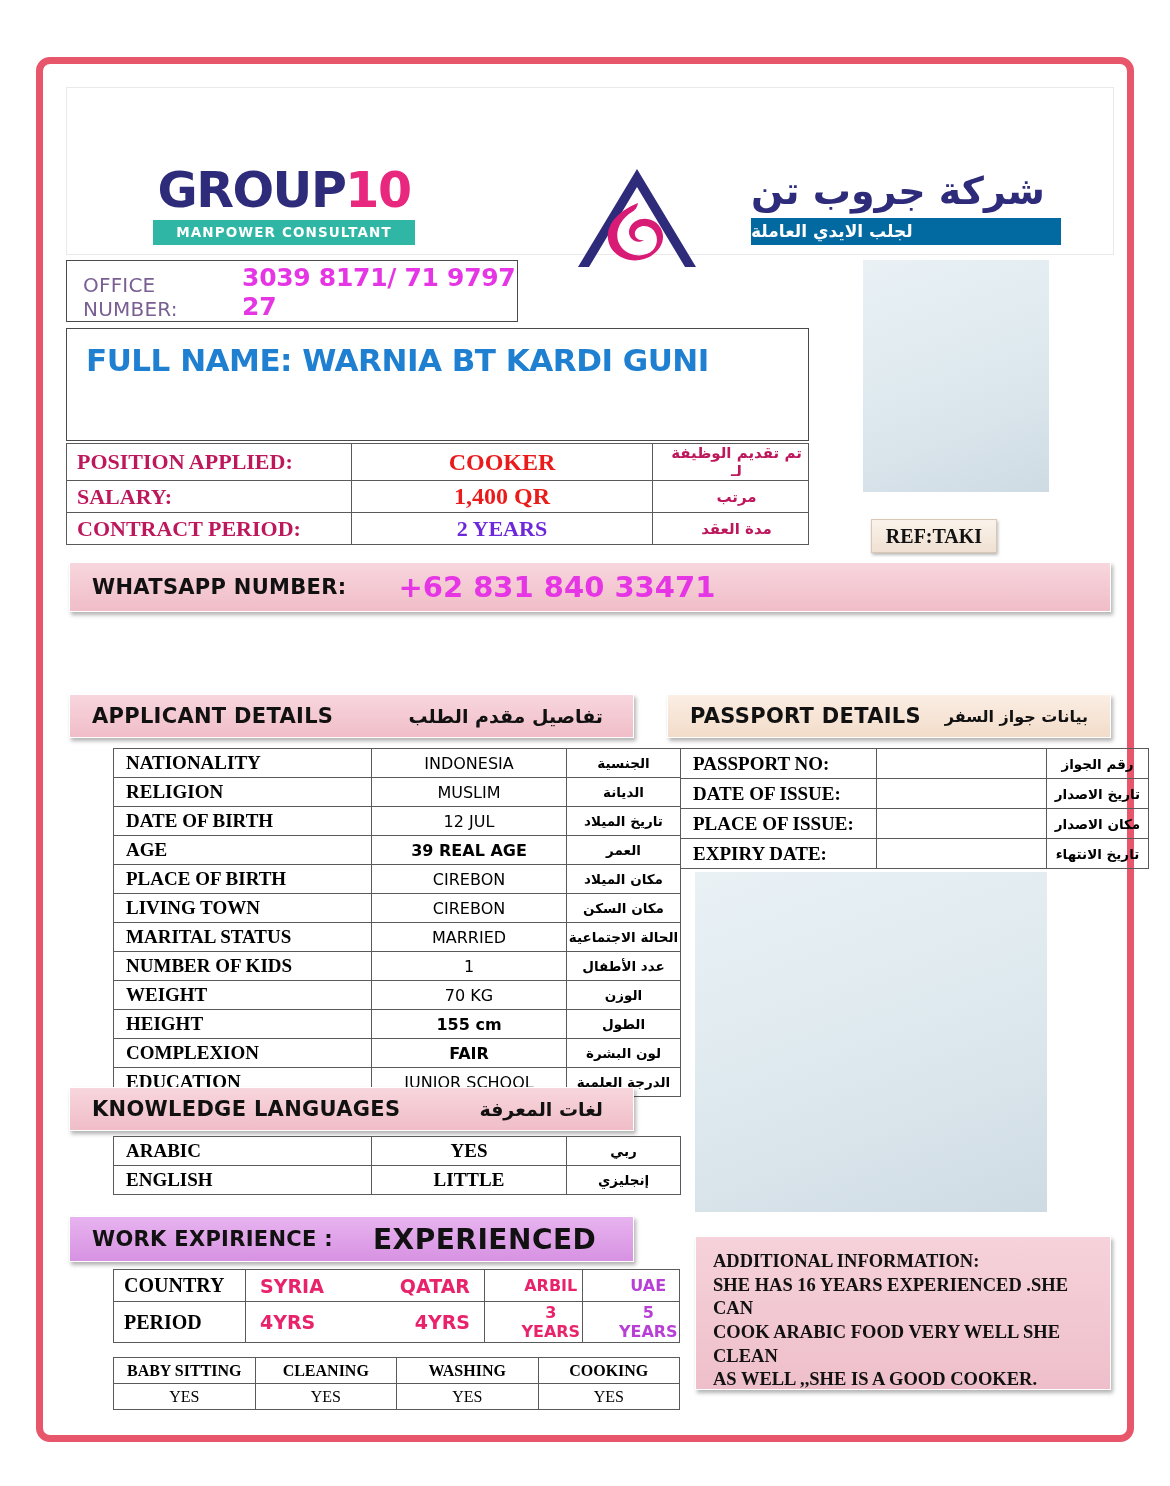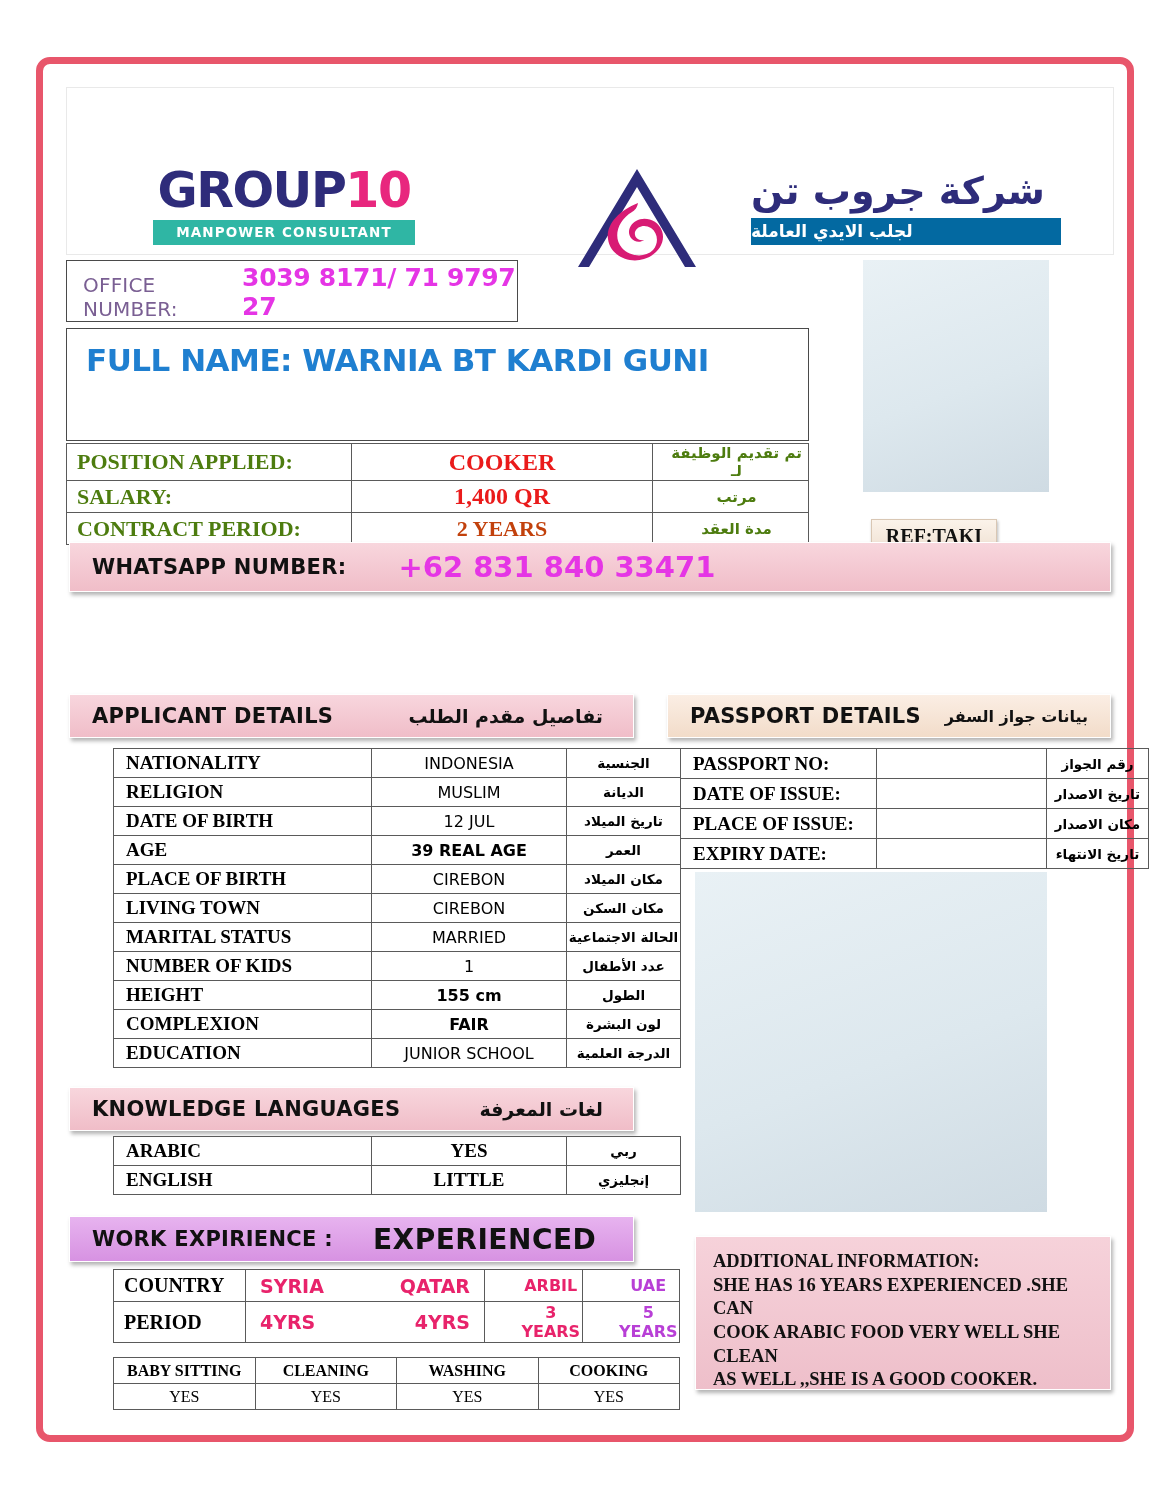--- a/index.html
+++ b/index.html
@@ -168,32 +168,32 @@
     border-collapse: collapse;
     table-layout: fixed;
   }
   .pos-table td {
     border: 1.3px solid #5a5a5a;
     height: 31px;
     padding: 0 0 0 10px;
     font-family: "Liberation Serif", serif;
     font-weight: bold;
     font-size: 22px;
-    color: #4d7c0f;
+    color: #be185d;
     vertical-align: middle;
   }
   .pos-table td.c-label { width: 274px; }
   .pos-table td.c-val {
     width: 300px;
     text-align: center;
     padding-left: 0;
     color: #ea1b1b;
     font-size: 24px;
   }
-  .pos-table td.c-val.black { color: #c2410c; font-size: 22px; }
+  .pos-table td.c-val.black { color: #6d28d9; font-size: 22px; }
   .pos-table td.c-ar {
     text-align: center;
     padding-left: 12px;
     direction: rtl;
     font-family: "DejaVu Sans", sans-serif;
     font-size: 15px;
     font-weight: bold;
   }
 
   
@@ -268,21 +268,21 @@
     font-weight: bold;
     font-size: 19px;
     color: #111;
     direction: rtl;
     margin-left: 150px;
   }
   .pink { background: linear-gradient(#f8d6dd,#f0bdc8); }
   .beige { background: linear-gradient(#fbeee4,#f2dcc9); }
   .orchid { background: linear-gradient(#e7b3ef,#d792e2); }
 
-  .b-whatsapp { left: 26px; top: 478px; width: 1042px; height: 50px; }
+  .b-whatsapp { left: 26px; top: 498px; width: 1042px; height: 50px; }
   .b-phone    { left: 26px; top: 563px; width: 1042px; height: 50px; }
   .b-applicant{ left: 26px; top: 630px; width: 565px; height: 44px; }
   .b-passport { left: 624px; top: 630px; width: 444px; height: 44px; }
   .b-knowledge{ left: 26px; top: 1023px; width: 565px; height: 44px; }
   .b-work     { left: 26px; top: 1152px; width: 565px; height: 46px; }
 
   .b-applicant .b-ar, .b-knowledge .b-ar { margin-left: auto; margin-right: 30px; }
   .b-passport .b-ar { margin-left: auto; margin-right: 22px; font-size: 16px; }
   .b-phone .b-ar { margin-left: 170px; }
   .b-work .b-val {
@@ -556,20 +556,25 @@
     </tr>
     <tr>
       <td class="k">MARITAL STATUS</td>
       <td class="v">MARRIED</td>
       <td class="ar">الحالة الاجتماعية</td>
     </tr>
     <tr>
       <td class="k">NUMBER OF KIDS</td>
       <td class="v">1</td>
       <td class="ar">عدد الأطفال</td>
+    </tr>
+    <tr>
+      <td class="k">WEIGHT</td>
+      <td class="v">70 KG</td>
+      <td class="ar">الوزن</td>
     </tr>
     <tr>
       <td class="k">HEIGHT</td>
       <td class="v bold">155 cm</td>
       <td class="ar">الطول</td>
     </tr>
     <tr>
       <td class="k">COMPLEXION</td>
       <td class="v bold">FAIR</td>
       <td class="ar">لون البشرة</td>

